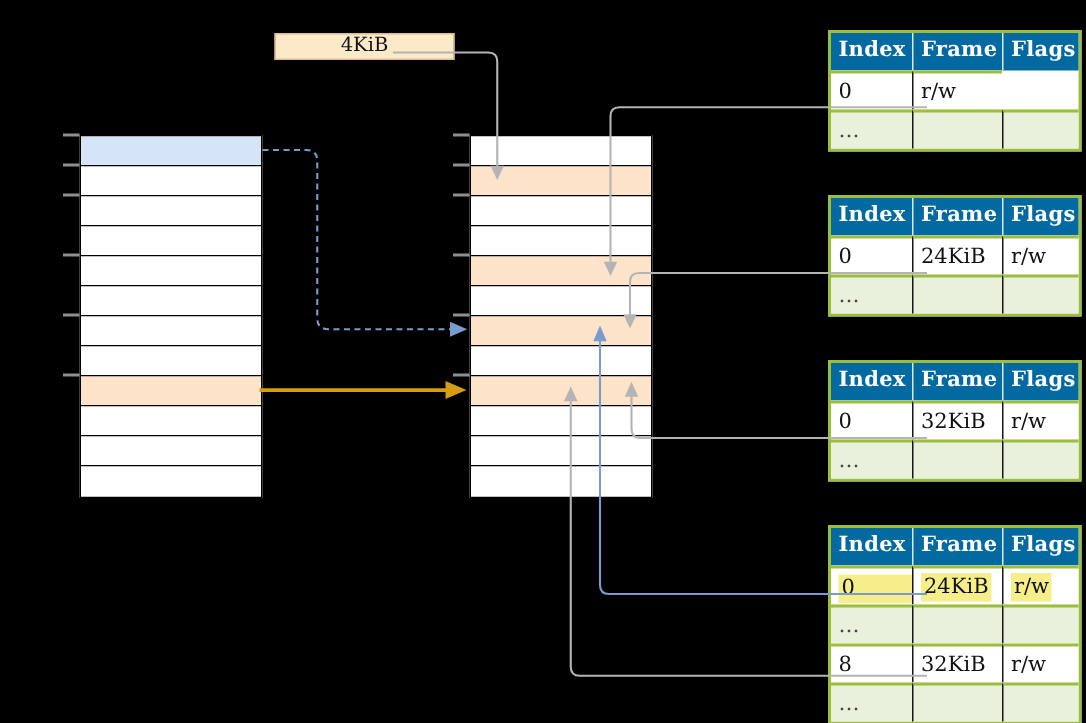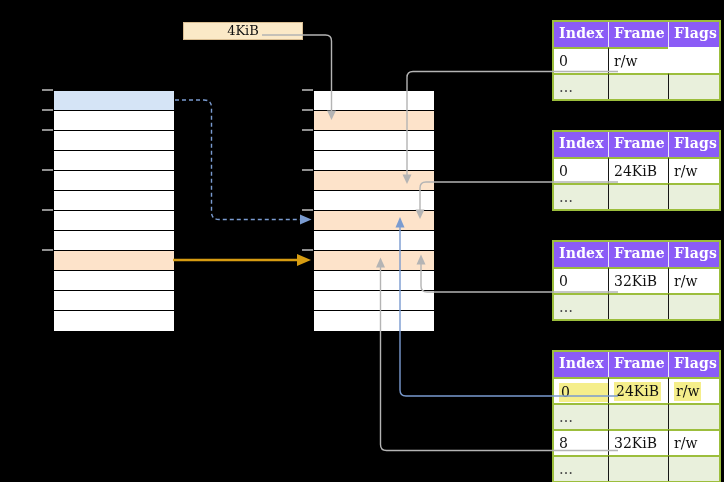--- a/index.html
+++ b/index.html
@@ -33,21 +33,21 @@
   
   .tick{position:absolute;width:11px;height:2px;background:#8f8f8f;}
 
   
   .ptable{
     position:absolute;left:552px;width:169px;box-sizing:border-box;
     border:2px solid #9cbe3c;background:#fff;
   }
   .prow{display:grid;grid-template-columns:54px 60px 51px;}
   .prow.head .cell{
-    background:#8b5cf6;color:#fff;font-weight:bold;
+    background:#0369a1;color:#fff;font-weight:bold;
     height:25px;padding:3px 0 0 5px;font-size:14px;letter-spacing:.2px;
     border-left:1.5px solid rgba(255,255,255,.85);
   }
   .prow.head .cell:first-child{border-left:none;}
   .prow.data .cell{
     height:26px;padding:4px 0 0 5px;font-size:14px;color:#111;
     border-top:2px solid #9cbe3c;border-left:1px solid #161616;
     white-space:nowrap;overflow:hidden;
   }
   .prow.data .cell:first-child{border-left:none;}

